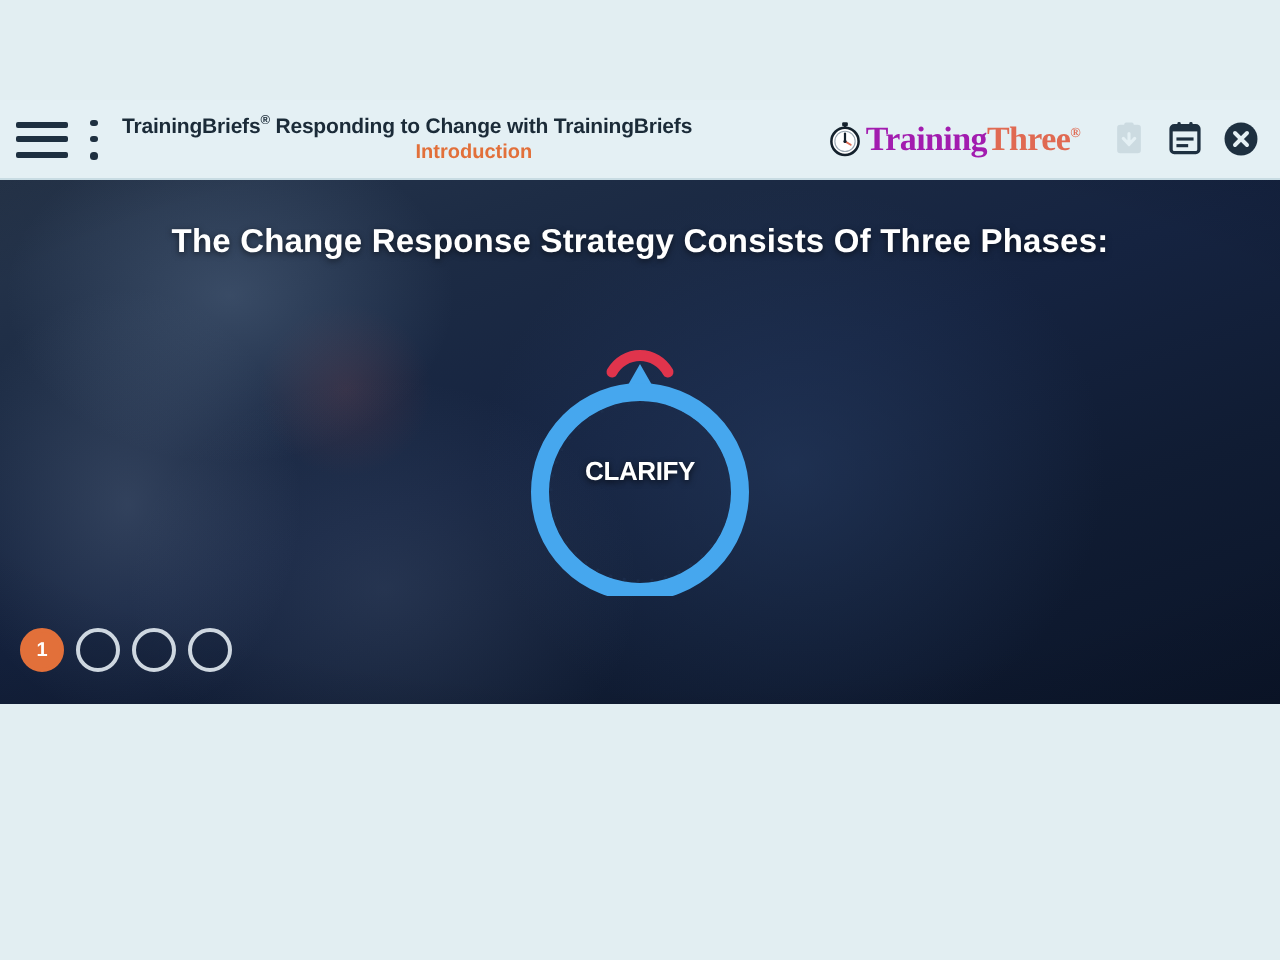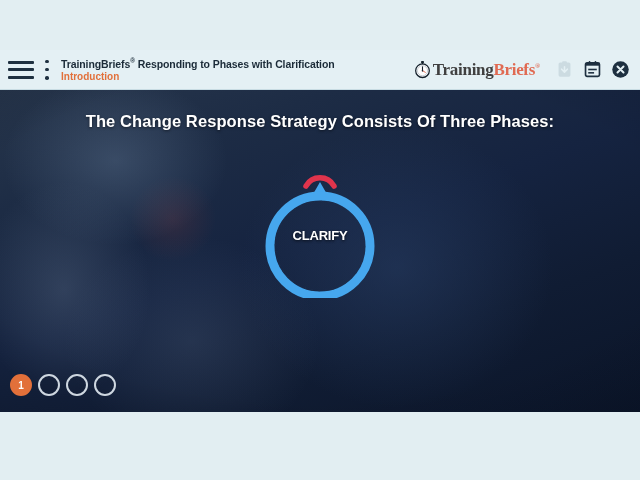--- a/index.html
+++ b/index.html
@@ -84,20 +84,21 @@
     white-space: nowrap;
     letter-spacing: -0.1px;
   }
   .course-title sup { font-size: 6.5px; vertical-align: super; }
   .lesson-title {
     font-size: 10px;
     font-weight: bold;
     color: #e2703a;
     white-space: nowrap;
     margin-top: 1px;
+    text-align: center;
   }
 
   .header-right {
     display: flex;
     align-items: center;
     gap: 9px;
     margin-right: 10px;
     flex: 0 0 auto;
   }
 
@@ -109,33 +110,33 @@
     margin-right: 6px;
   }
   .logo-watch { flex: 0 0 auto; display: block; }
   .logo-text {
     font-family: "Liberation Serif", serif;
     font-size: 17px;
     font-weight: bold;
     letter-spacing: -0.3px;
     white-space: nowrap;
   }
-  .logo-text .t1 { color: #404040; }
+  .logo-text .t1 { color: #a21caf; }
   .logo-text .t2 { color: #e06a52; }
   .logo-text sup { font-size: 7px; vertical-align: super; color: #e06a52; }
 
   .hicon { width: 19px; height: 19px; cursor: pointer; display: block; }
   .hicon.disabled { opacity: 0.32; cursor: default; }
 
   
   .stage {
     position: absolute;
     left: 0; top: 90px;
     width: 640px;
-    height: 322px;
+    height: 262px;
     overflow: hidden;
     background: #101d33;
   }
   .stage-bg {
     position: absolute;
     inset: 0;
     background:
       radial-gradient(ellipse 160px 120px at 18% 22%, rgba(120,145,175,0.30), rgba(120,145,175,0) 70%),
       radial-gradient(ellipse 120px 150px at 10% 62%, rgba(140,160,185,0.22), rgba(140,160,185,0) 72%),
       radial-gradient(ellipse 170px 140px at 30% 78%, rgba(110,130,160,0.20), rgba(110,130,160,0) 75%),
@@ -253,37 +254,37 @@
       <span></span>
     </div>
 
     <div class="kebab">
       <i></i>
       <i></i>
       <i></i>
     </div>
 
     <div class="titleblock">
-      <div class="course-title"><span>TrainingBriefs</span><sup>®</sup><span> Responding to Phases with Clarification</span></div>
+      <div class="course-title"><span>TrainingBriefs</span><sup>®</sup><span> Responding to Change with TrainingBriefs</span></div>
       <div class="lesson-title">Introduction</div>
     </div>
 
     <div class="header-right">
 
       <div class="logo">
         <svg class="logo-watch" width="19" height="19" viewBox="0 0 24 24">
           <circle cx="12" cy="13.5" r="8.6" fill="#ffffff" stroke="#14212c" stroke-width="1.6"></circle>
           <circle cx="12" cy="13.5" r="6.4" fill="none" stroke="#9aa7b2" stroke-width="0.7"></circle>
           <rect x="10.2" y="1.4" width="3.6" height="2.6" rx="0.8" fill="#14212c"></rect>
           <rect x="11.3" y="3.4" width="1.5" height="2" fill="#14212c"></rect>
           <line x1="12" y1="13.5" x2="12" y2="8.6" stroke="#14212c" stroke-width="1.4" stroke-linecap="round"></line>
           <line x1="12" y1="13.5" x2="15.6" y2="15.6" stroke="#e06a52" stroke-width="1.2" stroke-linecap="round"></line>
           <circle cx="12" cy="13.5" r="1" fill="#14212c"></circle>
         </svg>
-        <div class="logo-text"><span class="t1">Training</span><span class="t2">Briefs</span><sup>®</sup></div>
+        <div class="logo-text"><span class="t1">Training</span><span class="t2">Three</span><sup>®</sup></div>
       </div>
 
       <svg class="hicon disabled" viewBox="0 0 24 24">
         <rect x="4.5" y="3" width="15" height="18" rx="2" fill="#9bb0bb"></rect>
         <rect x="9" y="1.6" width="6" height="3" rx="1.2" fill="#9bb0bb"></rect>
         <path d="M12 8.5 L12 14.5 M12 15.5 L8.4 11.6 M12 15.5 L15.6 11.6" stroke="#e4f0f4" stroke-width="2" fill="none" stroke-linecap="round" stroke-linejoin="round"></path>
       </svg>
 
       <svg class="hicon" viewBox="0 0 24 24">
         <rect x="3.2" y="3.6" width="17.6" height="17" rx="2" fill="none" stroke="#1e3040" stroke-width="2.1"></rect>

